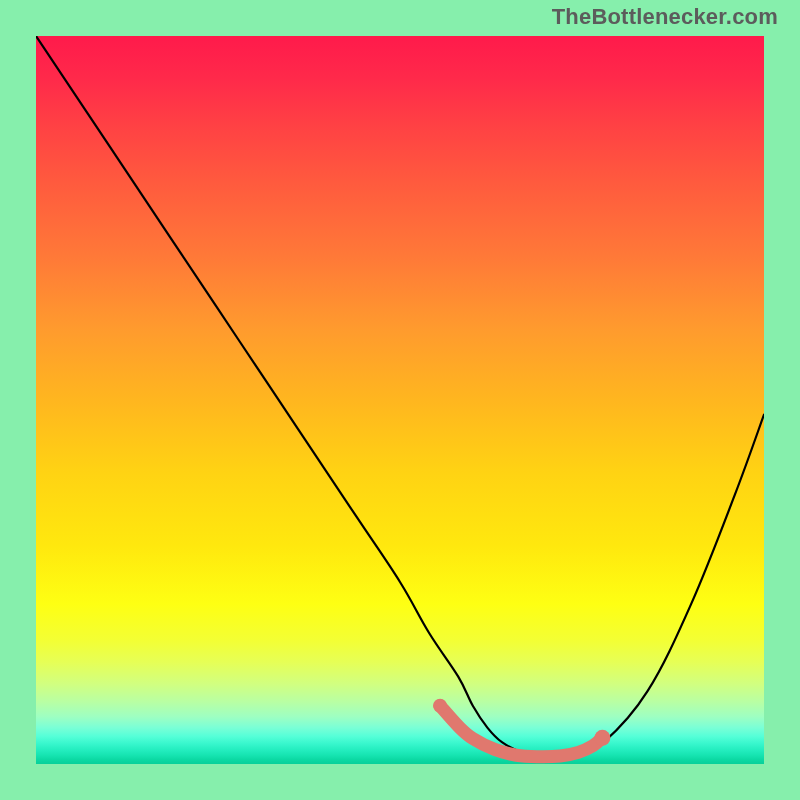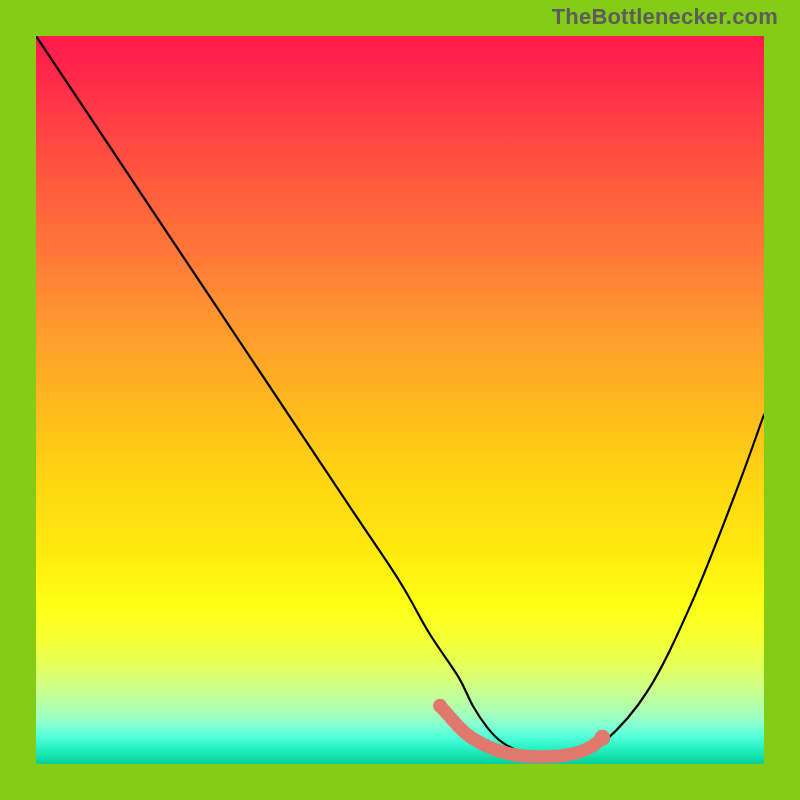--- a/index.html
+++ b/index.html
@@ -8,21 +8,21 @@
     width: 800px;
     height: 800px;
     background: #000;
     overflow: hidden;
     font-family: Arial, Helvetica, sans-serif;
   }
   .frame {
     position: relative;
     width: 800px;
     height: 800px;
-    background: #84cc16;
+    background: #86efac;
   }
   .attribution {
     position: absolute;
     top: 4px;
     right: 22px;
     color: #5c5c5c;
     font-size: 22px;
     font-weight: 600;
     letter-spacing: 0.2px;
     z-index: 10;

